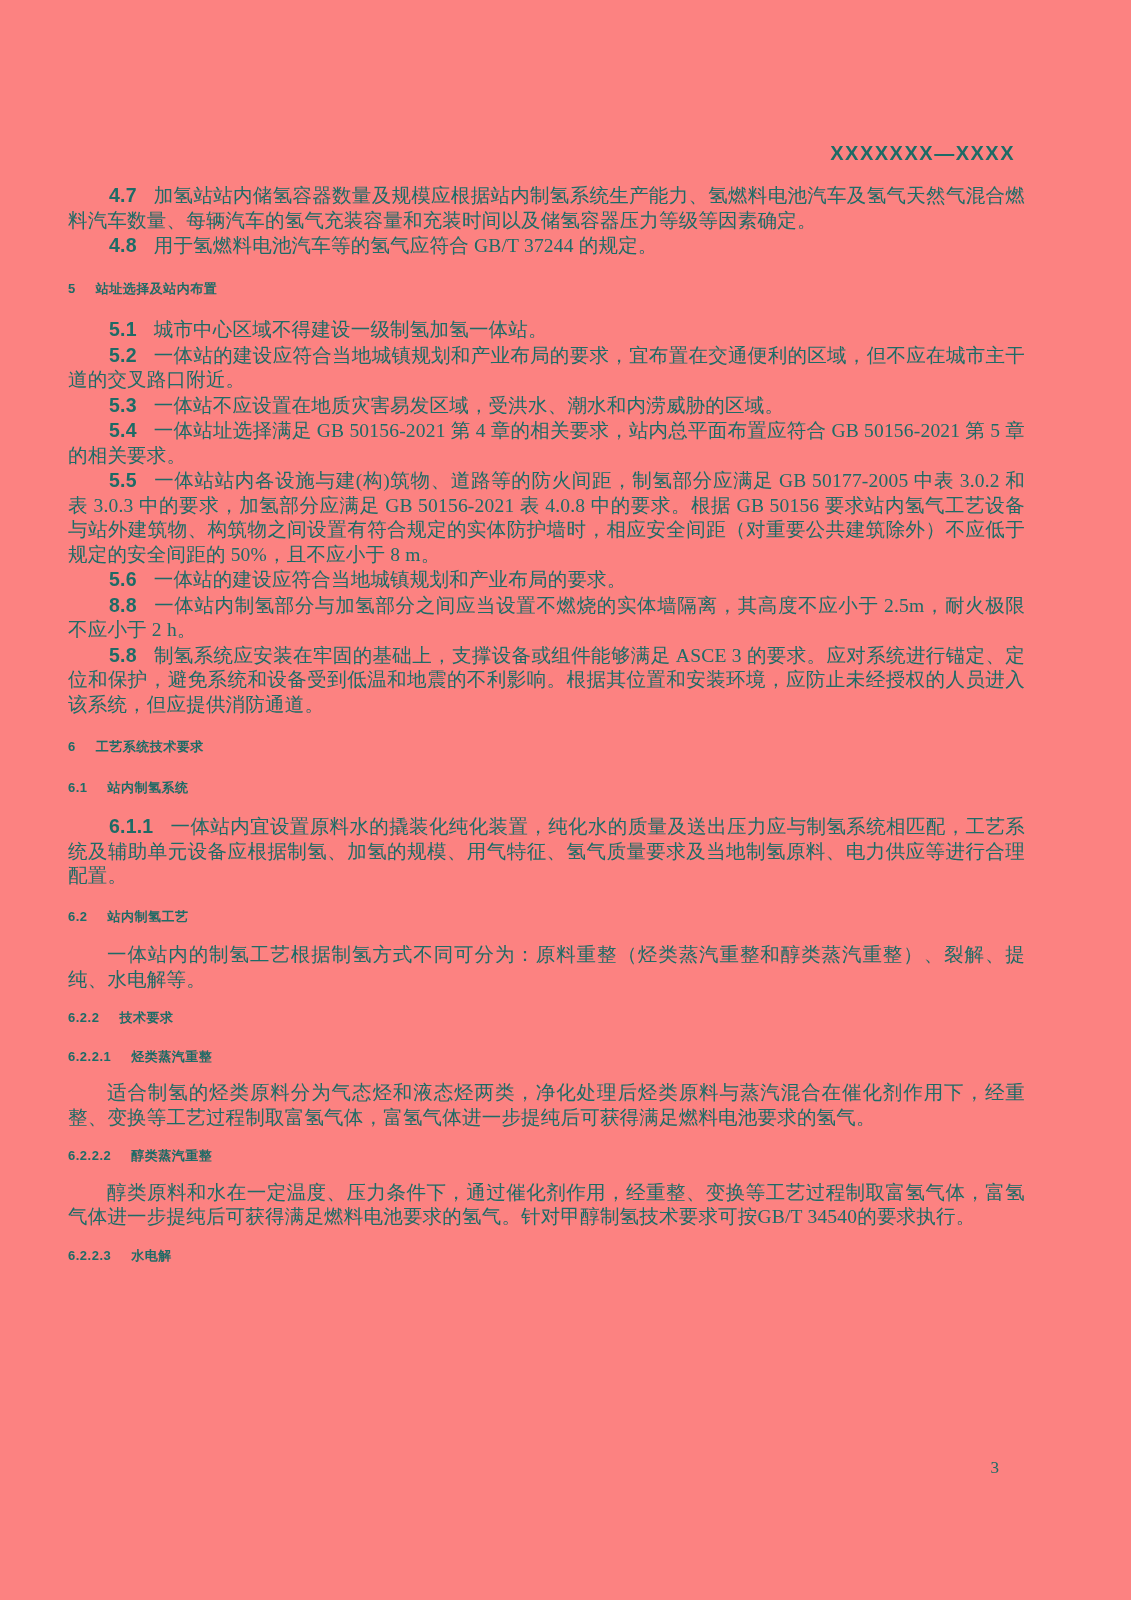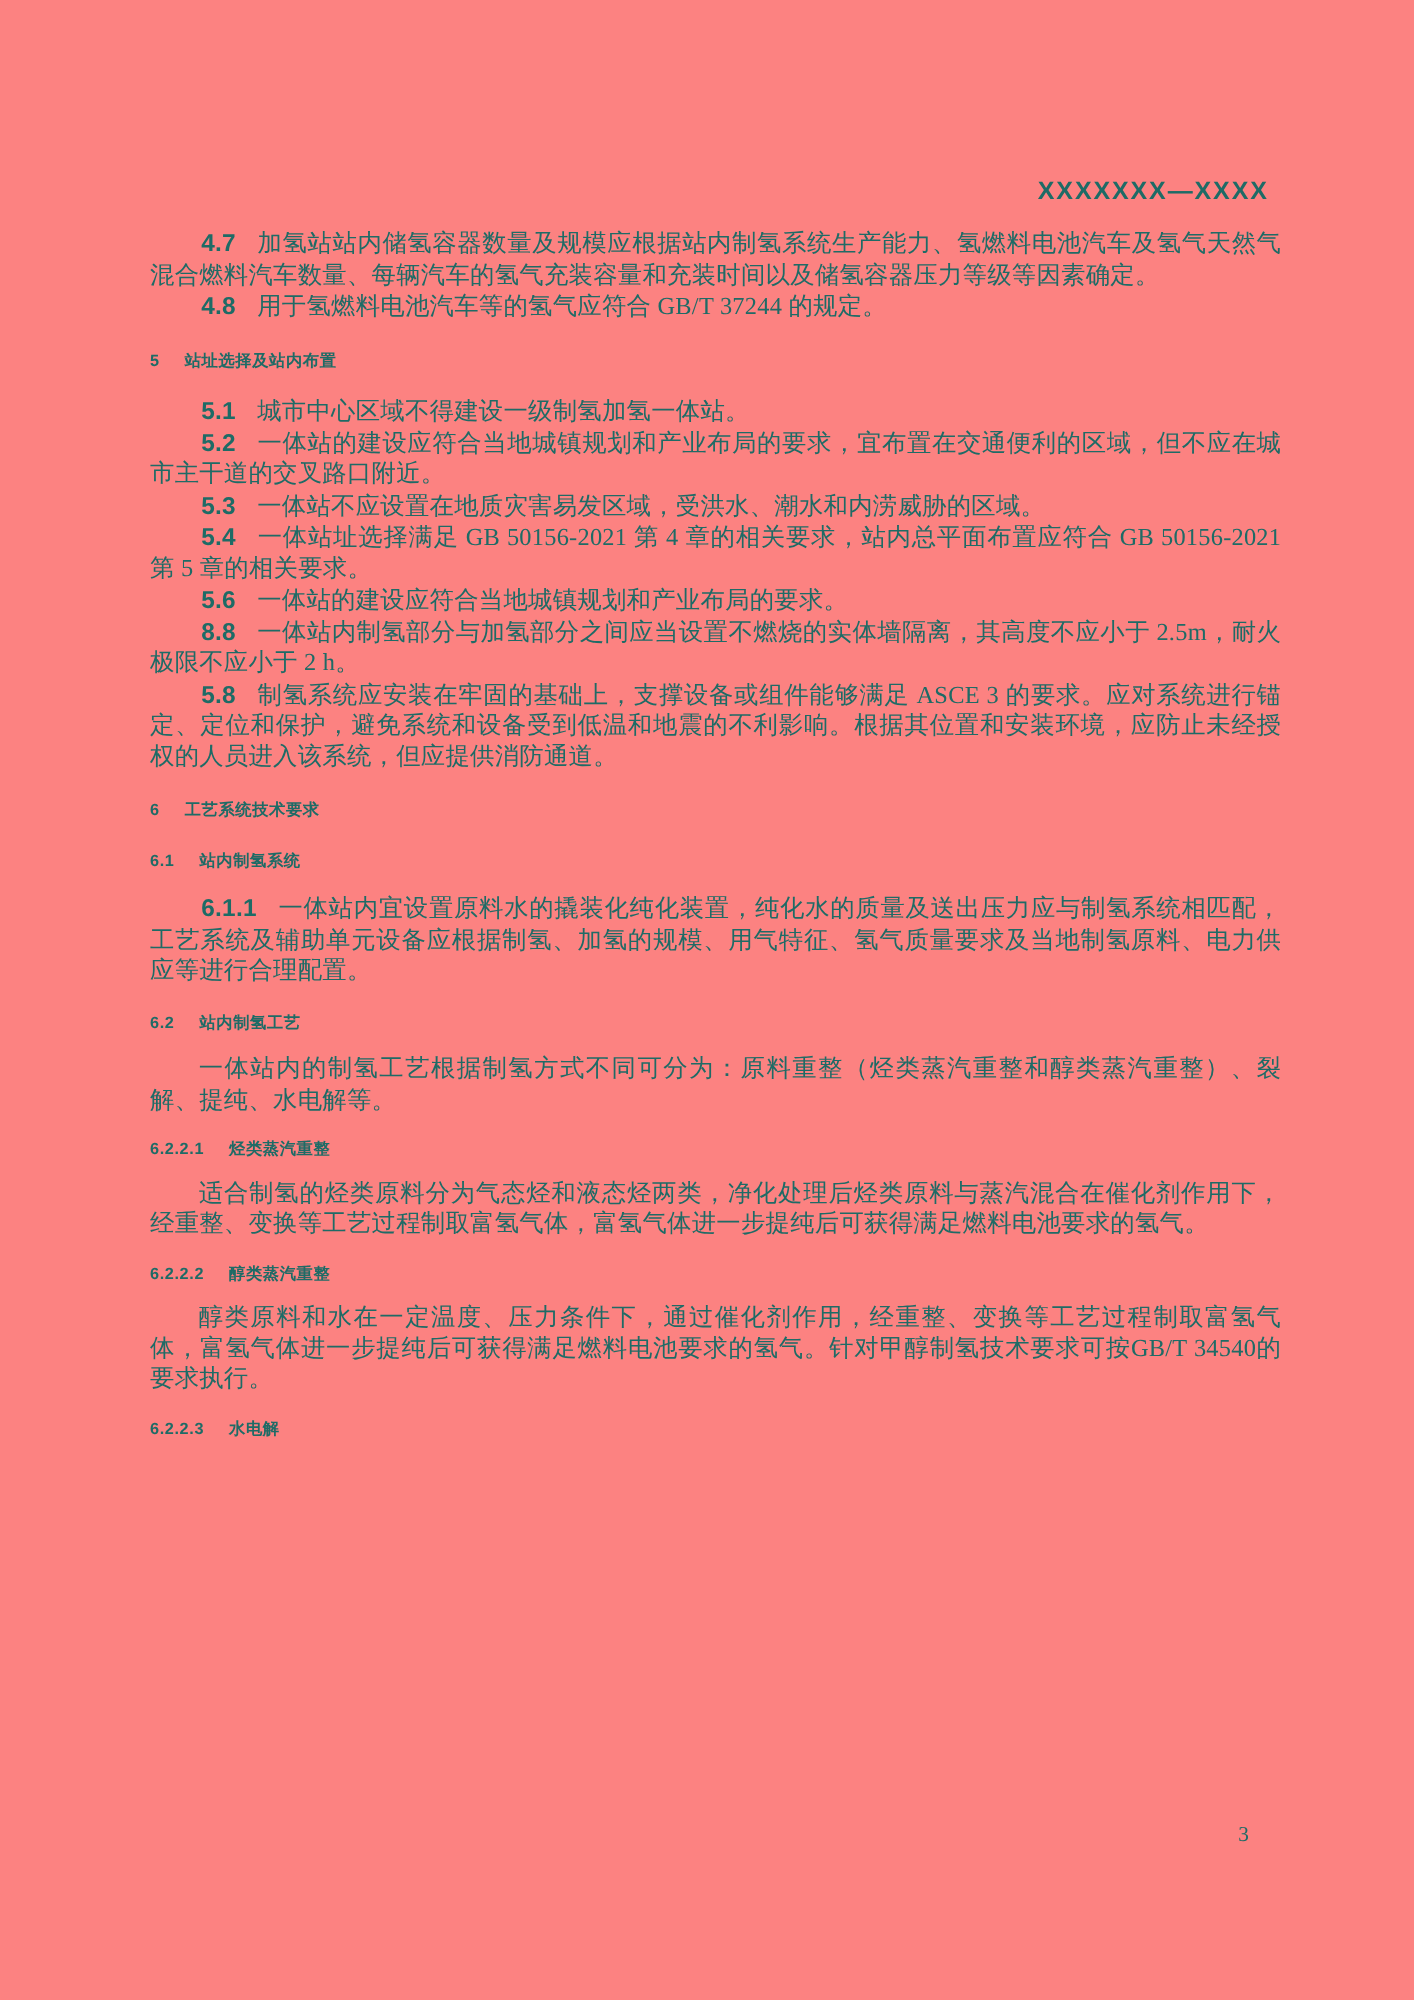--- a/index.html
+++ b/index.html
@@ -12,21 +12,21 @@
     background: #fc8281;
     position: relative;
     overflow: hidden;
     font-family: "Liberation Serif", "DejaVu Serif", serif;
     color: #1e6b66;
   }
   .page {
     position: absolute;
     inset: 0;
     box-sizing: border-box;
-    padding: 142px 106px 0 120px;
+    padding: 142px 106px 0 68px;
   }
   .doc-number {
     text-align: right;
     font-family: "Liberation Sans", "DejaVu Sans", sans-serif;
     font-weight: bold;
     font-size: 20px;
     letter-spacing: 1.5px;
     margin: 0 10px 18px 0;
   }
   .content p, .content h2 {
@@ -72,28 +72,30 @@
 <div class="page">
   <div class="doc-number">XXXXXXX—XXXX</div>
   <div class="content">
       <p class="clause"><span class="num">4.7</span><span class="txt">加氢站站内储氢容器数量及规模应根据站内制氢系统生产能力、氢燃料电池汽车及氢气天然气混合燃料汽车数量、每辆汽车的氢气充装容量和充装时间以及储氢容器压力等级等因素确定。</span></p>
       <p class="clause"><span class="num">4.8</span><span class="txt">用于氢燃料电池汽车等的氢气应符合 GB/T 37244 的规定。</span></p>
       <h2 class="h1"><span class="num">5</span><span class="ttl">站址选择及站内布置</span></h2>
       <p class="clause"><span class="num">5.1</span><span class="txt">城市中心区域不得建设一级制氢加氢一体站。</span></p>
       <p class="clause"><span class="num">5.2</span><span class="txt">一体站的建设应符合当地城镇规划和产业布局的要求，宜布置在交通便利的区域，但不应在城市主干道的交叉路口附近。</span></p>
       <p class="clause"><span class="num">5.3</span><span class="txt">一体站不应设置在地质灾害易发区域，受洪水、潮水和内涝威胁的区域。</span></p>
       <p class="clause"><span class="num">5.4</span><span class="txt">一体站址选择满足 GB 50156-2021 第 4 章的相关要求，站内总平面布置应符合 GB 50156-2021 第 5 章的相关要求。</span></p>
+      <p class="clause"><span class="num">5.5</span><span class="txt">一体站站内各设施与建(构)筑物、道路等的防火间距，制氢部分应满足 GB 50177-2005 中表 3.0.2 和表 3.0.3 中的要求，加氢部分应满足 GB 50156-2021 表 4.0.8 中的要求。根据 GB 50156 要求站内氢气工艺设备与站外建筑物、构筑物之间设置有符合规定的实体防护墙时，相应安全间距（对重要公共建筑除外）不应低于规定的安全间距的 50%，且不应小于 8 m。</span></p>
       <p class="clause"><span class="num">5.6</span><span class="txt">一体站的建设应符合当地城镇规划和产业布局的要求。</span></p>
       <p class="clause"><span class="num">8.8</span><span class="txt">一体站内制氢部分与加氢部分之间应当设置不燃烧的实体墙隔离，其高度不应小于 2.5m，耐火极限不应小于 2 h。</span></p>
       <p class="clause"><span class="num">5.8</span><span class="txt">制氢系统应安装在牢固的基础上，支撑设备或组件能够满足 ASCE 3 的要求。应对系统进行锚定、定位和保护，避免系统和设备受到低温和地震的不利影响。根据其位置和安装环境，应防止未经授权的人员进入该系统，但应提供消防通道。</span></p>
       <h2 class="h1"><span class="num">6</span><span class="ttl">工艺系统技术要求</span></h2>
       <h2 class="h2"><span class="num">6.1</span><span class="ttl">站内制氢系统</span></h2>
       <p class="clause"><span class="num">6.1.1</span><span class="txt">一体站内宜设置原料水的撬装化纯化装置，纯化水的质量及送出压力应与制氢系统相匹配，工艺系统及辅助单元设备应根据制氢、加氢的规模、用气特征、氢气质量要求及当地制氢原料、电力供应等进行合理配置。</span></p>
       <h2 class="h2"><span class="num">6.2</span><span class="ttl">站内制氢工艺</span></h2>
       <p class="para"><span class="txt">一体站内的制氢工艺根据制氢方式不同可分为：原料重整（烃类蒸汽重整和醇类蒸汽重整）、裂解、提纯、水电解等。</span></p>
+      <h2 class="h3"><span class="num">6.2.2</span><span class="ttl">技术要求</span></h2>
       <h2 class="h3"><span class="num">6.2.2.1</span><span class="ttl">烃类蒸汽重整</span></h2>
       <p class="para"><span class="txt">适合制氢的烃类原料分为气态烃和液态烃两类，净化处理后烃类原料与蒸汽混合在催化剂作用下，经重整、变换等工艺过程制取富氢气体，富氢气体进一步提纯后可获得满足燃料电池要求的氢气。</span></p>
       <h2 class="h3"><span class="num">6.2.2.2</span><span class="ttl">醇类蒸汽重整</span></h2>
       <p class="para"><span class="txt">醇类原料和水在一定温度、压力条件下，通过催化剂作用，经重整、变换等工艺过程制取富氢气体，富氢气体进一步提纯后可获得满足燃料电池要求的氢气。针对甲醇制氢技术要求可按GB/T 34540的要求执行。</span></p>
       <h2 class="h3"><span class="num">6.2.2.3</span><span class="ttl">水电解</span></h2>
     </div>
 </div>
 
 <div class="page-number">3</div>
 

